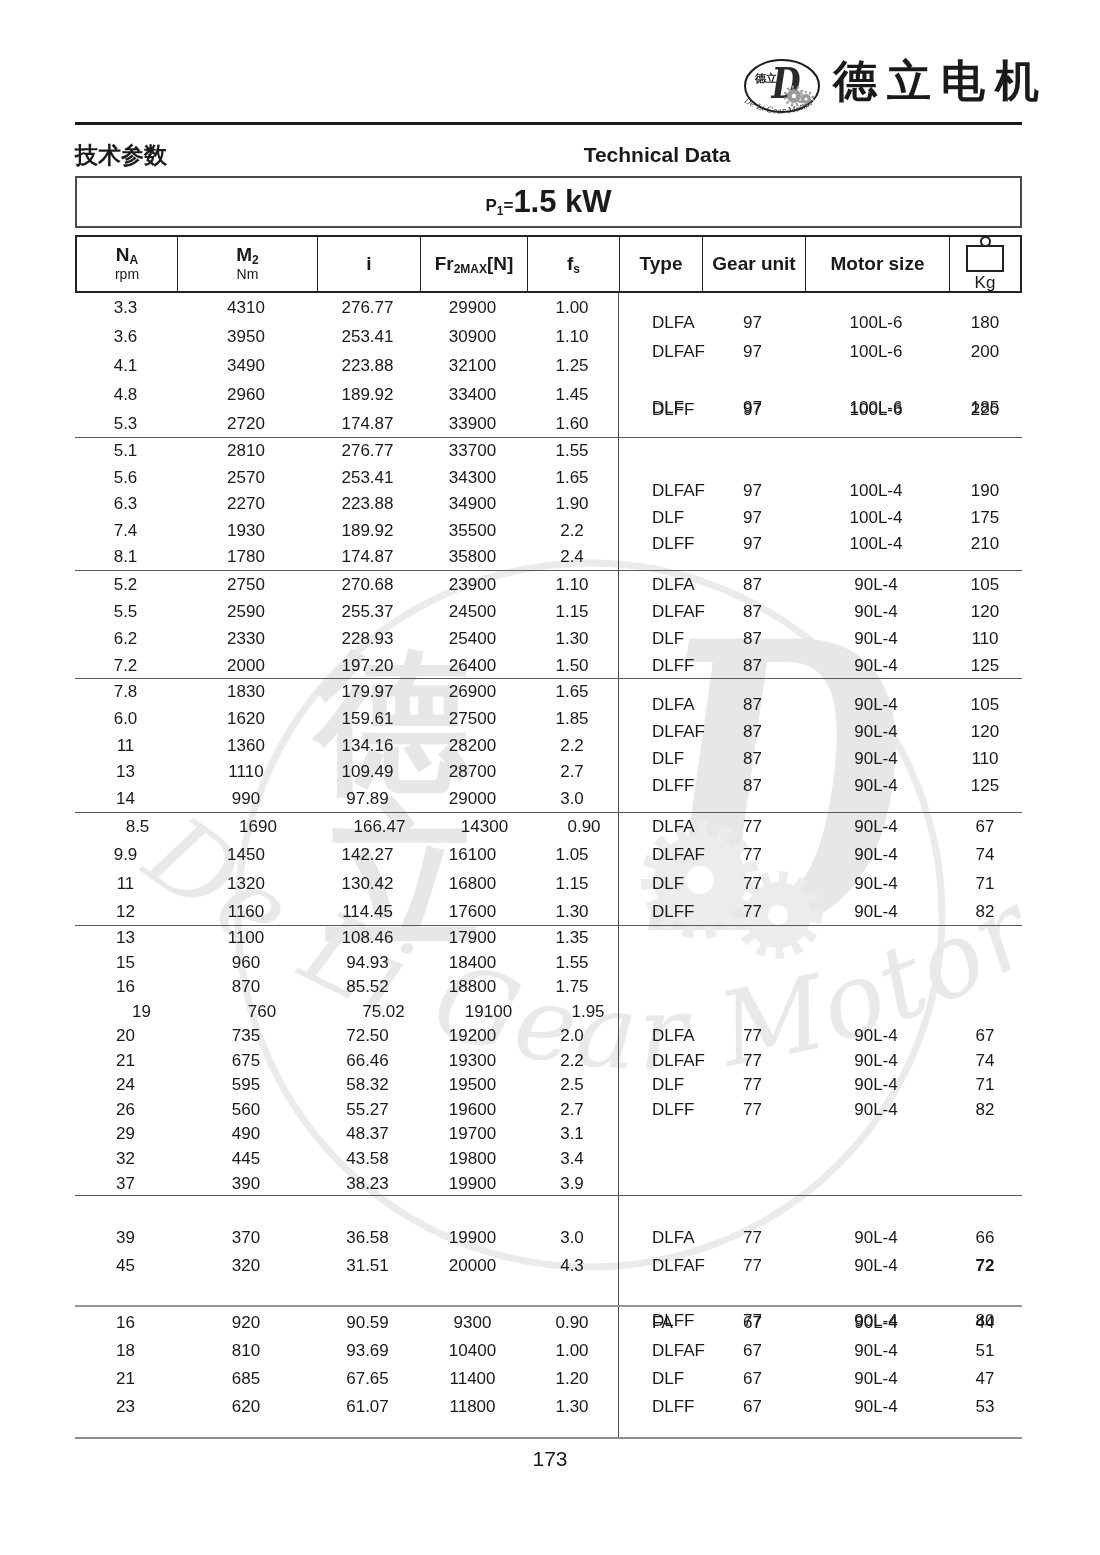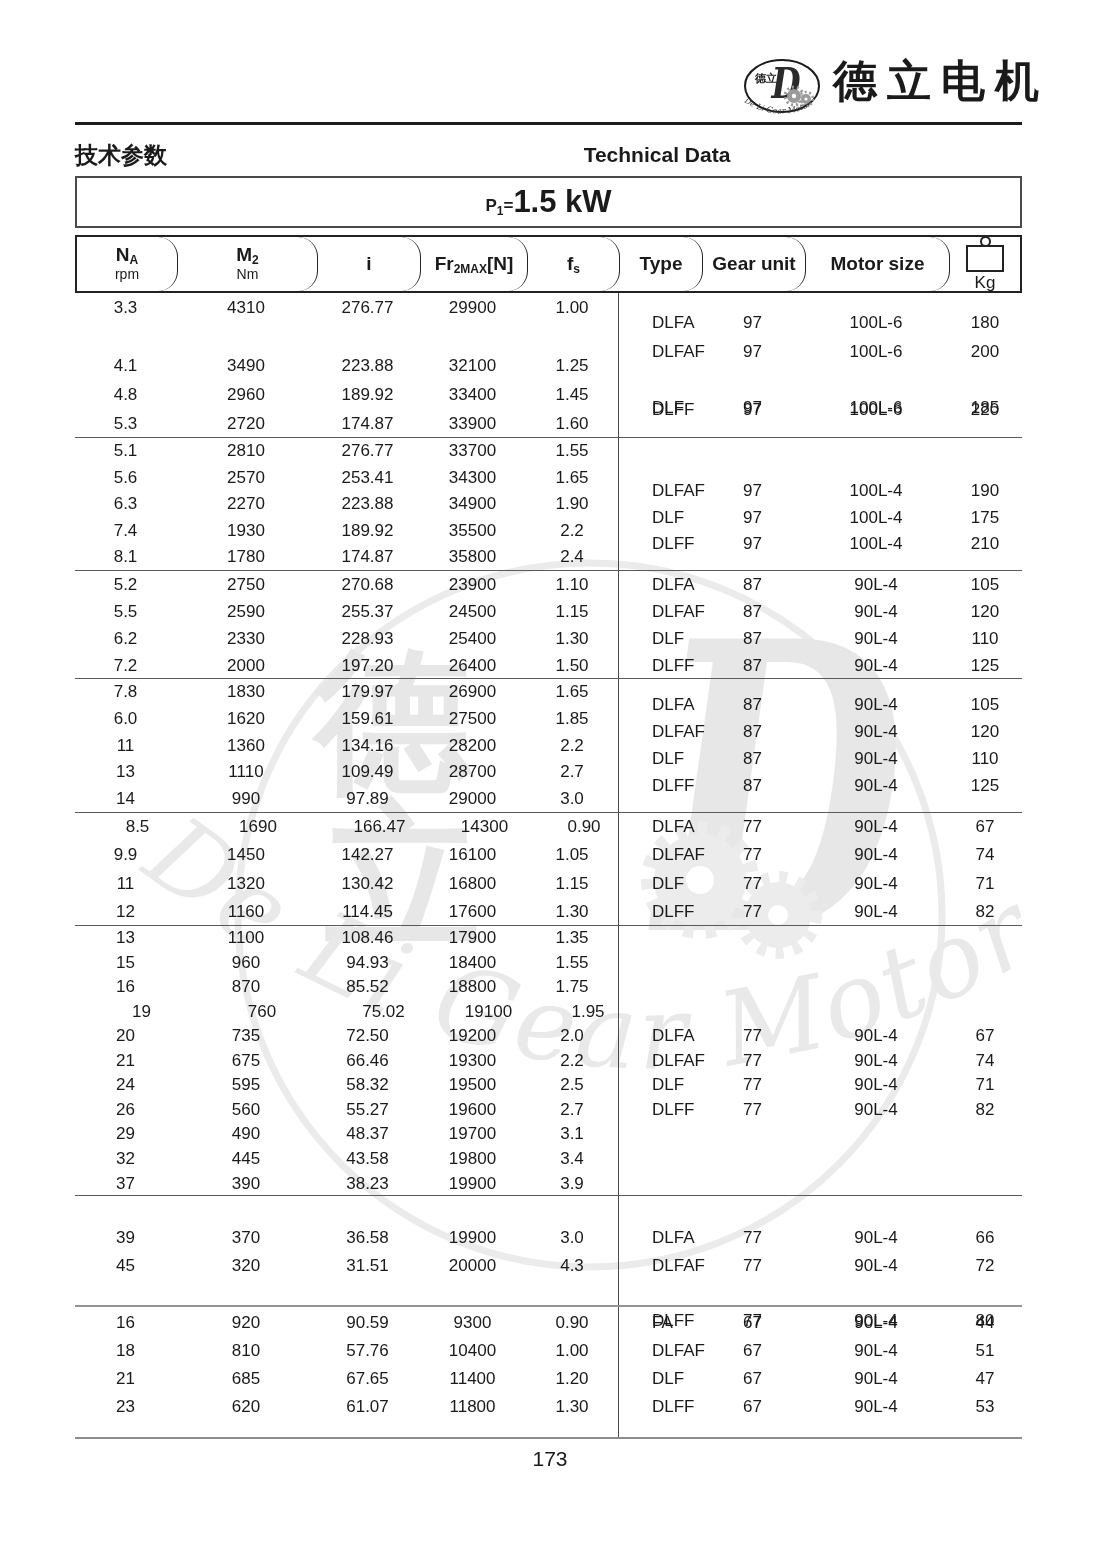--- a/index.html
+++ b/index.html
@@ -21,21 +21,21 @@
   .power-box{left:75px;top:176px;width:947px;height:52px;border:2px solid #4a4a4a;
              box-sizing:border-box;display:flex;align-items:baseline;justify-content:center;}
   .p-small{font-size:17px;font-weight:bold;align-self:center;margin-top:10px;}
   .p-small sub{font-size:12px;}
   .p-big{font-size:31px;font-weight:bold;align-self:center;}
 
   
   .thead{left:75px;top:235px;width:947px;height:58px;border:2px solid #222;
          box-sizing:border-box;display:flex;z-index:2;background:transparent;}
   .hcell{border-right:1.5px solid #222;box-sizing:border-box;display:flex;flex-direction:column;
-         align-items:center;justify-content:center;line-height:1.1;border-radius:20px;}
+         align-items:center;justify-content:center;line-height:1.1;}
   .hcell:last-child{border-right:none;text-align:center;}
   .hmain{font-size:19px;font-weight:bold;}
   .hsub{font-size:12px;font-weight:bold;position:relative;top:3px;}
   .hunit{font-size:14px;font-weight:normal;margin-top:1px;}
   .c0{width:101px;}.c1{width:140px;}.c2{width:103px;}.c3{width:107px;}
   .c4{width:92px;}.c5{width:83px;}.c6{width:103px;}.c7{width:144px;}.c8{width:74px;flex:1;}
   .w-knob{width:7px;height:7px;border:2px solid #222;border-radius:50%;background:#fff;margin:0 auto -2px auto;}
   .w-rect{width:34px;height:23px;border:2px solid #222;background:#fff;margin:0 auto;}
   .kg-label{font-size:17px;margin-top:2px;}
 
@@ -140,20 +140,21 @@
         <div class="w-rect"></div>
       </div>
       <div class="kg-label">Kg</div>
     </div>
   </div>
 
   <div class="abs data-area">
     <div class="vline"></div>
   <div class="block" style="height: 145px;">
         <div class="drow" style="left: 0px; top: 0px; height: 29px; line-height: 29px;"><span class="dcell" style="width: 101px;">3.3</span><span class="dcell" style="width: 140px;">4310</span><span class="dcell" style="width: 103px;">276.77</span><span class="dcell" style="width: 107px;">29900</span><span class="dcell" style="width: 92px;">1.00</span></div>
+        <div class="drow" style="left: 0px; top: 29px; height: 29px; line-height: 29px;"><span class="dcell" style="width: 101px;">3.6</span><span class="dcell" style="width: 140px;">3950</span><span class="dcell" style="width: 103px;">253.41</span><span class="dcell" style="width: 107px;">30900</span><span class="dcell" style="width: 92px;">1.10</span></div>
         <div class="drow" style="left: 0px; top: 58px; height: 29px; line-height: 29px;"><span class="dcell" style="width: 101px;">4.1</span><span class="dcell" style="width: 140px;">3490</span><span class="dcell" style="width: 103px;">223.88</span><span class="dcell" style="width: 107px;">32100</span><span class="dcell" style="width: 92px;">1.25</span></div>
         <div class="drow" style="left: 0px; top: 87px; height: 29px; line-height: 29px;"><span class="dcell" style="width: 101px;">4.8</span><span class="dcell" style="width: 140px;">2960</span><span class="dcell" style="width: 103px;">189.92</span><span class="dcell" style="width: 107px;">33400</span><span class="dcell" style="width: 92px;">1.45</span></div>
         <div class="drow" style="left: 0px; top: 116px; height: 29px; line-height: 29px;"><span class="dcell" style="width: 101px;">5.3</span><span class="dcell" style="width: 140px;">2720</span><span class="dcell" style="width: 103px;">174.87</span><span class="dcell" style="width: 107px;">33900</span><span class="dcell" style="width: 92px;">1.60</span></div>
         <div class="drow" style="left: 543px; top: 14.5px; height: 29px; line-height: 29px;"><span class="dcell type" style="width: 83px;">DLFA</span><span class="dcell" style="width: 103px;">97</span><span class="dcell" style="width: 144px;">100L-6</span><span class="dcell" style="width: 74px;">180</span></div>
         <div class="drow" style="left: 543px; top: 43.5px; height: 29px; line-height: 29px;"><span class="dcell type" style="width: 83px;">DLFAF</span><span class="dcell" style="width: 103px;">97</span><span class="dcell" style="width: 144px;">100L-6</span><span class="dcell" style="width: 74px;">200</span></div>
         <div class="drow" style="left: 543px; top: 72.5px; height: 29px; line-height: 29px; margin-top: 27px;"><span class="dcell type" style="width: 83px;">DLF</span><span class="dcell" style="width: 103px;">97</span><span class="dcell" style="width: 144px;">100L-6</span><span class="dcell" style="width: 74px;">185</span></div>
         <div class="drow" style="left: 543px; top: 101.5px; height: 29px; line-height: 29px;"><span class="dcell type" style="width: 83px;">DLFF</span><span class="dcell" style="width: 103px;">97</span><span class="dcell" style="width: 144px;">100L-6</span><span class="dcell" style="width: 74px;">220</span></div>
       </div>
       <div class="block" style="height: 133px;">
         <div class="drow" style="left: 0px; top: 0px; height: 26.6px; line-height: 26.6px;"><span class="dcell" style="width: 101px;">5.1</span><span class="dcell" style="width: 140px;">2810</span><span class="dcell" style="width: 103px;">276.77</span><span class="dcell" style="width: 107px;">33700</span><span class="dcell" style="width: 92px;">1.55</span></div>
@@ -210,26 +211,26 @@
         <div class="drow" style="left: 0px; top: 245.5px; height: 24.55px; line-height: 24.55px;"><span class="dcell" style="width: 101px;">37</span><span class="dcell" style="width: 140px;">390</span><span class="dcell" style="width: 103px;">38.23</span><span class="dcell" style="width: 107px;">19900</span><span class="dcell" style="width: 92px;">3.9</span></div>
         <div class="drow" style="left: 543px; top: 98.2px; height: 24.55px; line-height: 24.55px;"><span class="dcell type" style="width: 83px;">DLFA</span><span class="dcell" style="width: 103px;">77</span><span class="dcell" style="width: 144px;">90L-4</span><span class="dcell" style="width: 74px;">67</span></div>
         <div class="drow" style="left: 543px; top: 122.75px; height: 24.55px; line-height: 24.55px;"><span class="dcell type" style="width: 83px;">DLFAF</span><span class="dcell" style="width: 103px;">77</span><span class="dcell" style="width: 144px;">90L-4</span><span class="dcell" style="width: 74px;">74</span></div>
         <div class="drow" style="left: 543px; top: 147.3px; height: 24.55px; line-height: 24.55px;"><span class="dcell type" style="width: 83px;">DLF</span><span class="dcell" style="width: 103px;">77</span><span class="dcell" style="width: 144px;">90L-4</span><span class="dcell" style="width: 74px;">71</span></div>
         <div class="drow" style="left: 543px; top: 171.85px; height: 24.55px; line-height: 24.55px;"><span class="dcell type" style="width: 83px;">DLFF</span><span class="dcell" style="width: 103px;">77</span><span class="dcell" style="width: 144px;">90L-4</span><span class="dcell" style="width: 74px;">82</span></div>
       </div>
       <div class="block thick" style="height: 111px;">
         <div class="drow" style="left: 0px; top: 27.75px; height: 27.75px; line-height: 27.75px;"><span class="dcell" style="width: 101px;">39</span><span class="dcell" style="width: 140px;">370</span><span class="dcell" style="width: 103px;">36.58</span><span class="dcell" style="width: 107px;">19900</span><span class="dcell" style="width: 92px;">3.0</span></div>
         <div class="drow" style="left: 0px; top: 55.5px; height: 27.75px; line-height: 27.75px;"><span class="dcell" style="width: 101px;">45</span><span class="dcell" style="width: 140px;">320</span><span class="dcell" style="width: 103px;">31.51</span><span class="dcell" style="width: 107px;">20000</span><span class="dcell" style="width: 92px;">4.3</span></div>
         <div class="drow" style="left: 543px; top: 27.75px; height: 27.75px; line-height: 27.75px;"><span class="dcell type" style="width: 83px;">DLFA</span><span class="dcell" style="width: 103px;">77</span><span class="dcell" style="width: 144px;">90L-4</span><span class="dcell" style="width: 74px;">66</span></div>
-        <div class="drow" style="left: 543px; top: 55.5px; height: 27.75px; line-height: 27.75px;"><span class="dcell type" style="width: 83px;">DLFAF</span><span class="dcell" style="width: 103px;">77</span><span class="dcell" style="width: 144px;">90L-4</span><span class="dcell" style="width: 74px;">72</span></div>
+        <div class="drow" style="left: 543px; top: 55.5px; height: 27.75px; line-height: 27.75px;"><span class="dcell type" style="width: 83px;">DLFAF</span><span class="dcell" style="width: 103px;">77</span><span class="dcell" style="width: 144px;">90L-4</span><span class="dcell" style="width: 74px; font-weight: bold;">72</span></div>
         <div class="drow" style="left: 543px; top: 111px; height: 27.75px; line-height: 27.75px;"><span class="dcell type" style="width: 83px;">DLFF</span><span class="dcell" style="width: 103px;">77</span><span class="dcell" style="width: 144px;">90L-4</span><span class="dcell" style="width: 74px;">80</span></div>
       </div>
       <div class="block noline" style="height: 130px;">
         <div class="drow" style="left: 0px; top: 2px; height: 28px; line-height: 28px;"><span class="dcell" style="width: 101px;">16</span><span class="dcell" style="width: 140px;">920</span><span class="dcell" style="width: 103px;">90.59</span><span class="dcell" style="width: 107px;">9300</span><span class="dcell" style="width: 92px;">0.90</span></div>
-        <div class="drow" style="left: 0px; top: 30px; height: 28px; line-height: 28px;"><span class="dcell" style="width: 101px;">18</span><span class="dcell" style="width: 140px;">810</span><span class="dcell" style="width: 103px;">57.76</span><span class="dcell" style="width: 107px;">10400</span><span class="dcell" style="width: 92px;">1.00</span></div>
+        <div class="drow" style="left: 0px; top: 30px; height: 28px; line-height: 28px;"><span class="dcell" style="width: 101px;">18</span><span class="dcell" style="width: 140px;">810</span><span class="dcell" style="width: 103px;">93.69</span><span class="dcell" style="width: 107px;">10400</span><span class="dcell" style="width: 92px;">1.00</span></div>
         <div class="drow" style="left: 0px; top: 58px; height: 28px; line-height: 28px;"><span class="dcell" style="width: 101px;">21</span><span class="dcell" style="width: 140px;">685</span><span class="dcell" style="width: 103px;">67.65</span><span class="dcell" style="width: 107px;">11400</span><span class="dcell" style="width: 92px;">1.20</span></div>
         <div class="drow" style="left: 0px; top: 86px; height: 28px; line-height: 28px;"><span class="dcell" style="width: 101px;">23</span><span class="dcell" style="width: 140px;">620</span><span class="dcell" style="width: 103px;">61.07</span><span class="dcell" style="width: 107px;">11800</span><span class="dcell" style="width: 92px;">1.30</span></div>
         <div class="drow" style="left: 543px; top: 2px; height: 28px; line-height: 28px;"><span class="dcell type" style="width: 83px;">FA</span><span class="dcell" style="width: 103px;">67</span><span class="dcell" style="width: 144px;">90L-4</span><span class="dcell" style="width: 74px;">44</span></div>
         <div class="drow" style="left: 543px; top: 30px; height: 28px; line-height: 28px; text-decoration: underline;"><span class="dcell type" style="width: 83px;">DLFAF</span><span class="dcell" style="width: 103px;">67</span><span class="dcell" style="width: 144px;">90L-4</span><span class="dcell" style="width: 74px;">51</span></div>
         <div class="drow" style="left: 543px; top: 58px; height: 28px; line-height: 28px;"><span class="dcell type" style="width: 83px;">DLF</span><span class="dcell" style="width: 103px;">67</span><span class="dcell" style="width: 144px;">90L-4</span><span class="dcell" style="width: 74px;">47</span></div>
         <div class="drow" style="left: 543px; top: 86px; height: 28px; line-height: 28px;"><span class="dcell type" style="width: 83px;">DLFF</span><span class="dcell" style="width: 103px;">67</span><span class="dcell" style="width: 144px;">90L-4</span><span class="dcell" style="width: 74px;">53</span></div>
       </div>
     </div>
 
   <div class="abs bottom-rule"></div>

